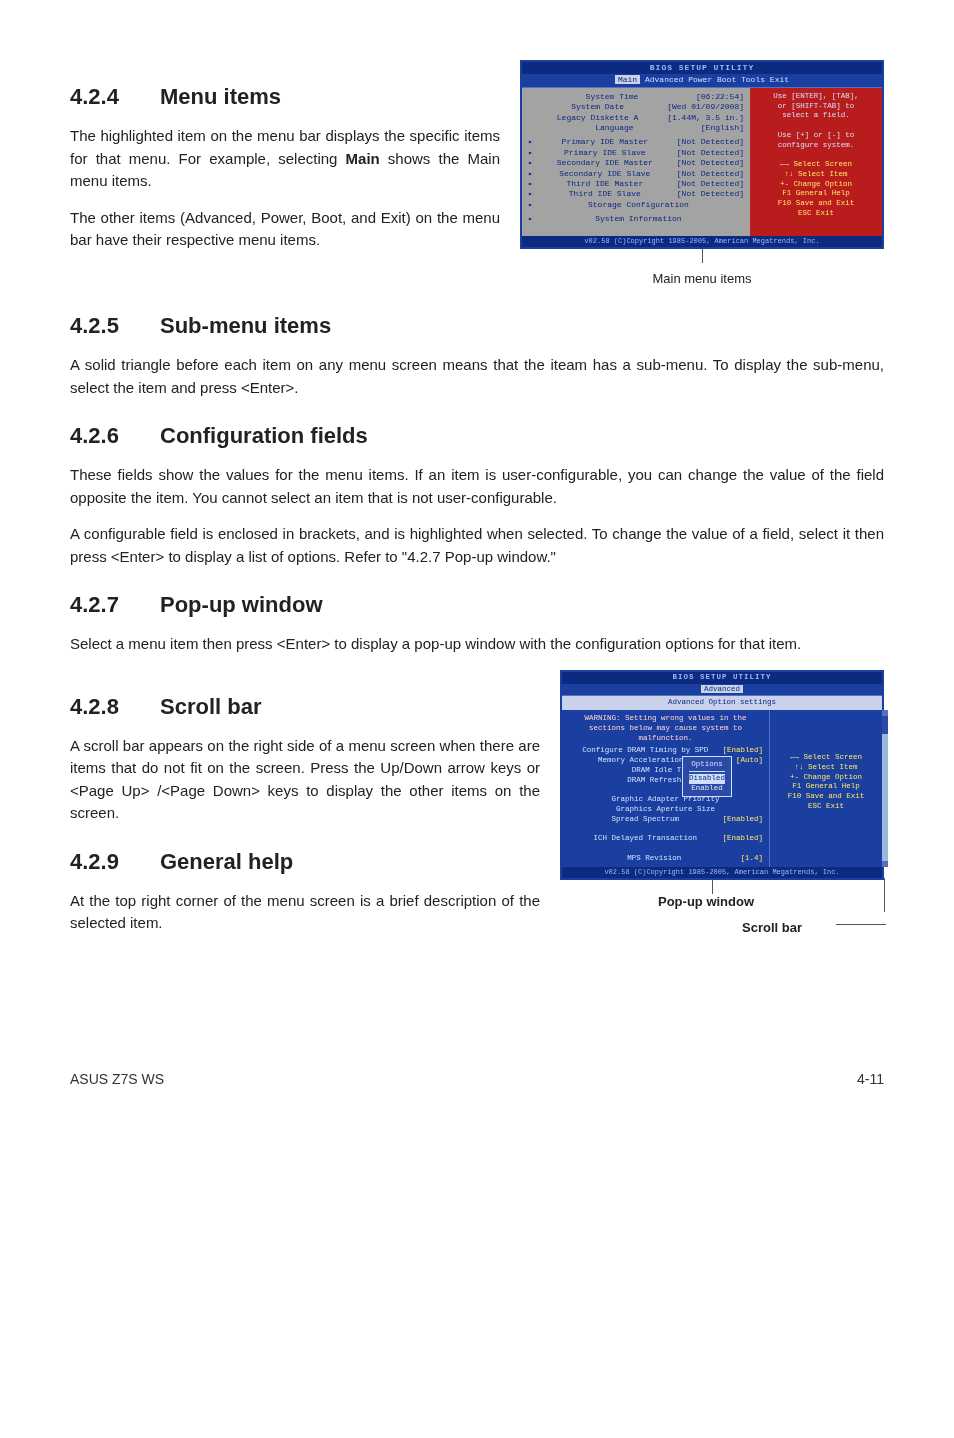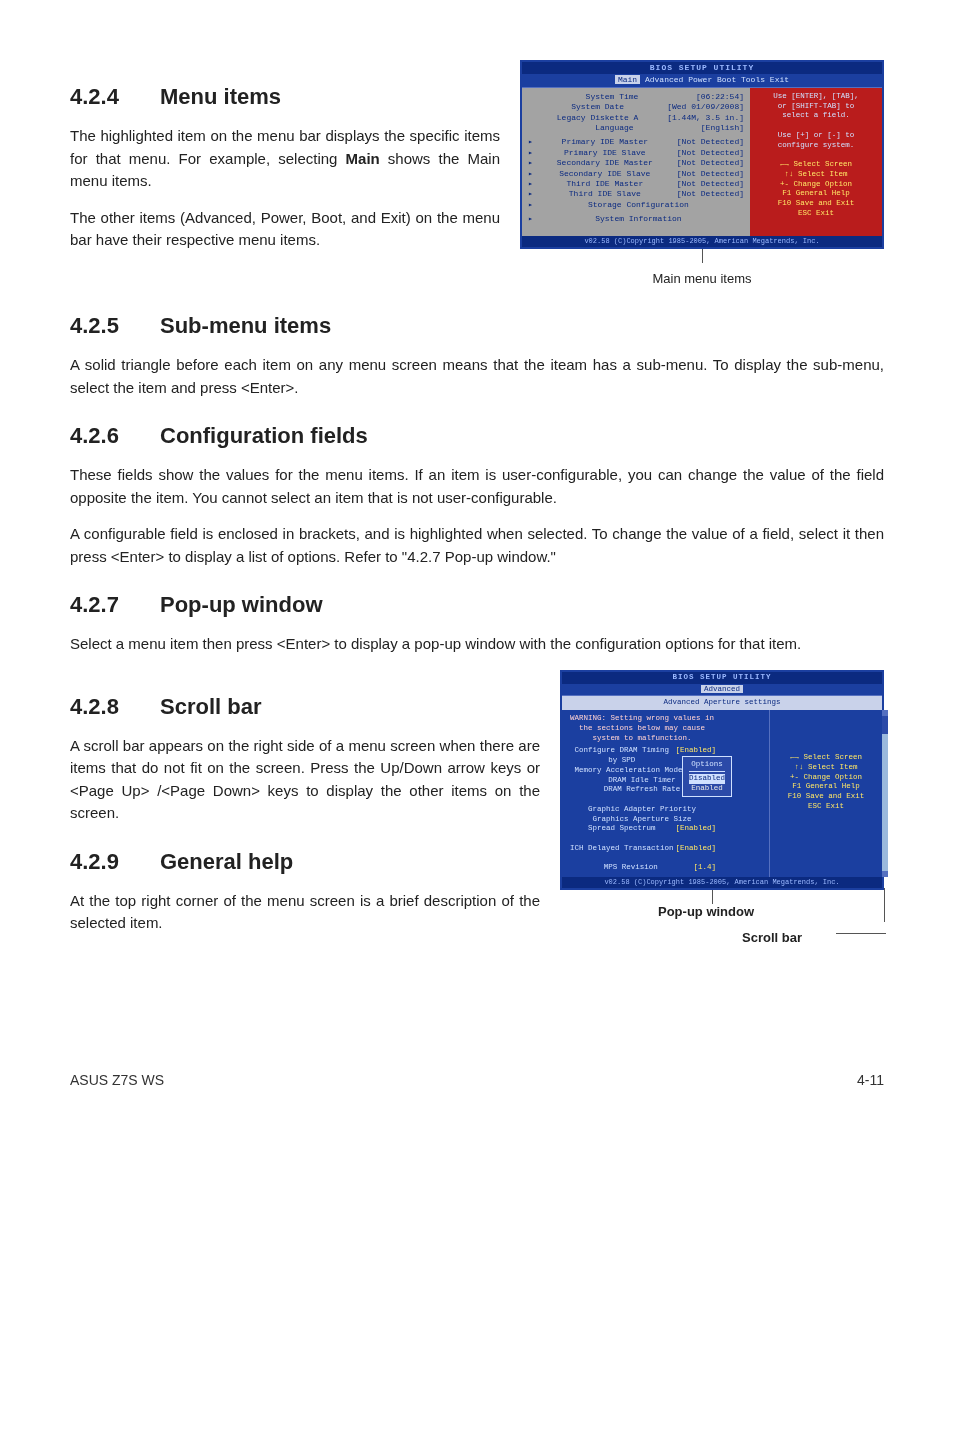--- a/index.html
+++ b/index.html
@@ -115,21 +115,20 @@
     position: relative;
   }
   .bios2 .topbar {
     background:#0b2a80; color:#9bb9ff; text-align:center; font-weight:bold; letter-spacing:1px; padding:1px 0;
   }
   .bios2 .hdr {
     background:#c9d2ea; color:#0b2a80; padding:2px 6px;
   }
   .bios2 .body {
     display:flex;
-    gap:47px;
   }
   .bios2 .left2 {
     flex:1; background:#1b3fa0; color:#cfe0ff; padding:4px 6px; min-height:120px; position:relative;
   }
   .bios2 .left2 .warn { color:#ffd2d2; }
   .bios2 .right2 {
     width:100px; background:#1b3fa0; color:#cfe0ff; padding:4px 6px; border-left:1px solid #5570c0;
     position:relative;
   }
   .bios2 .right2 .hi { color: #ffe766; }
@@ -314,21 +313,21 @@
   </div>
 
   <div class="figure">
     <div class="figure-wrap" style="position:relative;">
 
       <div class="bios2">
         <div class="topbar">BIOS SETUP UTILITY</div>
         <div class="tabs" style="background:#1b3fa0;color:#cfe0ff;padding:1px 4px;border-bottom:1px solid #5570c0;">
           <span style="background:#c9d2ea;color:#0b2a80;padding:0 3px;">Advanced</span>
         </div>
-        <div class="hdr">Advanced Aperture settings</div>
+        <div class="hdr">Advanced Option settings</div>
         <div class="body">
           <div class="left2">
             <div class="warn">WARNING: Setting wrong values in the sections below may cause system to malfunction.</div>
             <div style="height:3px"></div>
             <div class="row">
                 <span class="k">Configure DRAM Timing by SPD</span>
                 <span class="v">[Enabled]</span>
               </div>
             <div class="row">
                 <span class="k">Memory Acceleration Mode</span>

